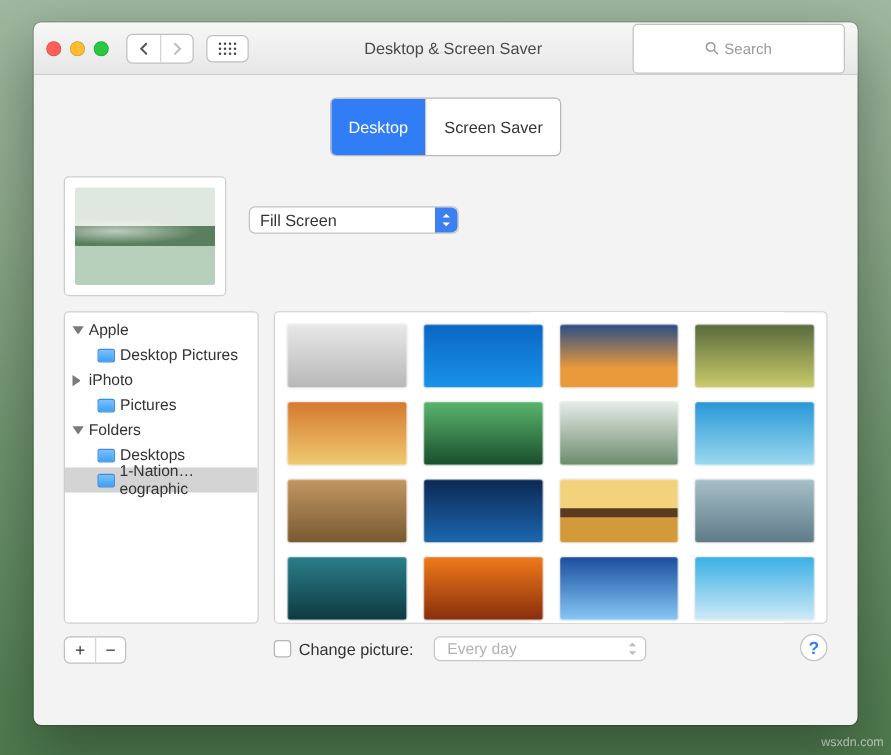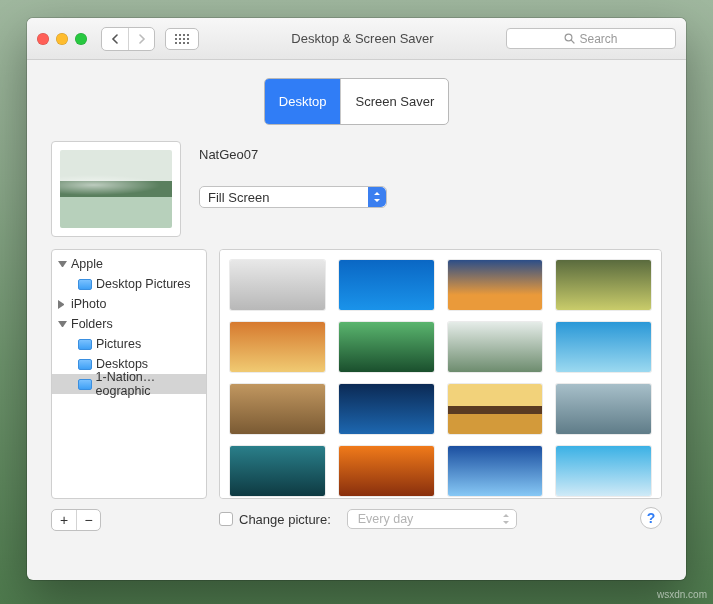--- a/index.html
+++ b/index.html
@@ -54,21 +54,21 @@
     .grid-dots { display: grid; grid-template-columns: repeat(4, 2px); gap: 2px; }
     .grid-dots i { width: 2px; height: 2px; background: #444; border-radius: 50%; display:block; }
     .title {
       position: absolute; left: 12px; right: 0;
       text-align: center;
       font-size: 13px; color: #4a4a4a;
       pointer-events: none;
     }
     .searchbox {
       margin-left: auto;
-      width: 170px; height: 21px;
+      width: 170px; height: 40px;
       background: #fff;
       border: 1px solid #c3c3c3; border-radius: 4px;
       display: flex; align-items: center; justify-content: center; gap: 4px;
       color: #9a9a9a; font-size: 12px;
     }
     .content { padding: 18px 18px 14px 18px; }
     .tab-control { text-align: center; margin-bottom: 16px; }
     .segmented {
       display: inline-flex; border-radius: 5px; overflow: hidden;
       border: 1px solid #b8b8b8; background: #fff;
@@ -93,21 +93,21 @@
     }
     .preview-img::before{ content:""; position:absolute; left:0; right:0; top:30%; height:30%;
       background: radial-gradient(ellipse at 30% 50%, #fff9 0%, #fff0 60%);
     }
     .top-info { flex: 1; }
     .wp-name { font-size: 13px; color: #333; margin-top: 6px; }
     .mode-select {
       margin-top: 24px; height: 22px;
       border: 1px solid #c2c2c2; border-radius: 5px; background: #fff;
       display: flex; align-items: center; padding: 0 22px 0 8px;
-      font-size: 13px; position: relative; width: 188px;
+      font-size: 13px; position: relative; width: 168px;
     }
     .mode-select .arrows {
       position: absolute; right: 0; top: 0; bottom: 0; width: 18px;
       background: #3b7ff0; border-radius: 0 5px 5px 0;
       display: flex; align-items:center; justify-content:center; color:#fff; font-size:8px;
     }
     .main-grid {
       display: grid;
       grid-template-columns: 156px 1fr;
       gap: 12px;
@@ -233,21 +233,20 @@
         <button class="active">Desktop</button>
         <button>Screen Saver</button>
       </div>
     </div>
 
     <div class="top-row">
       <div class="preview">
         <div class="preview-img"></div>
       </div>
       <div class="top-info">
-        <div class="wp-name">NatGeo07</div>
         <div class="mode-select">
           <span>Fill Screen</span>
           <span class="arrows">
             <svg width="8" height="10" viewBox="0 0 8 10">
                 <path d="M4 0 L7 3 L1 3 Z M4 10 L1 7 L7 7 Z" fill="#fff"></path>
               </svg>
           </span>
         </div>
       </div>
     </div>
@@ -260,27 +259,27 @@
             <span>Apple</span>
           </div>
           <div class="tree-row lvl2">
             <span class="fld-icon fld-blue"></span>
             <span>Desktop Pictures</span>
           </div>
           <div class="tree-row lvl1">
             <span class="disclose tri-right"></span>
             <span>iPhoto</span>
           </div>
+          <div class="tree-row lvl2">
+            <span class="fld-icon fld-blue"></span>
+            <span>Pictures</span>
+          </div>
           <div class="tree-row lvl1">
             <span class="disclose tri-down"></span>
             <span>Folders</span>
-          </div>
-          <div class="tree-row lvl2">
-            <span class="fld-icon fld-blue"></span>
-            <span>Pictures</span>
           </div>
           <div class="tree-row lvl2">
             <span class="fld-icon fld-blue"></span>
             <span>Desktops</span>
           </div>
           <div class="tree-row lvl2 sel">
             <span class="fld-icon fld-blue"></span>
             <span>1-Nation…eographic</span>
           </div>
         </div>

